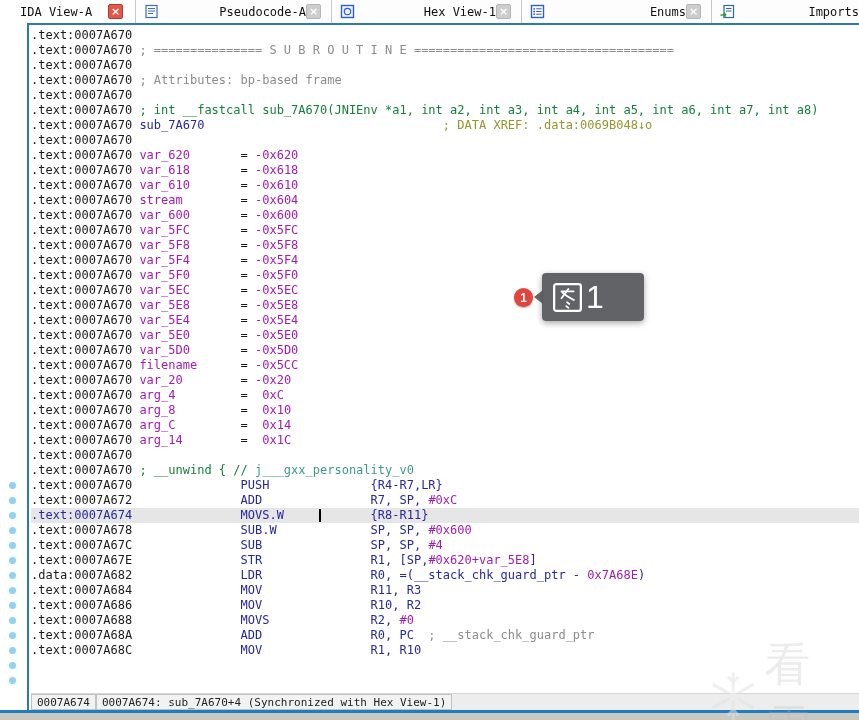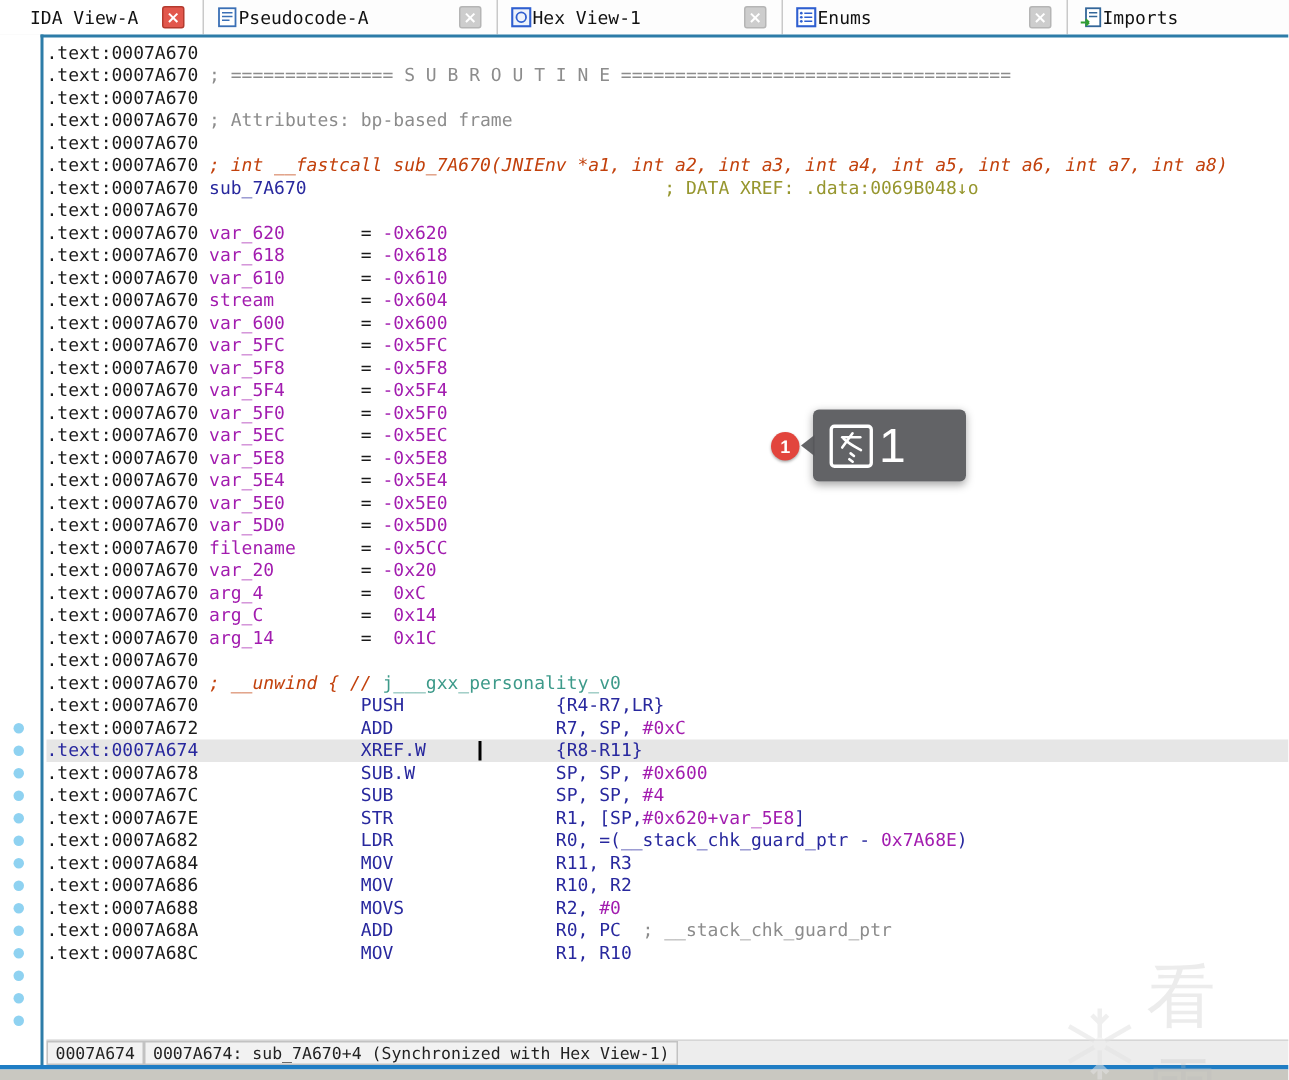--- a/index.html
+++ b/index.html
@@ -4,41 +4,41 @@
 <style>
   html,body{margin:0;padding:0;}
   body{width:859px;height:720px;position:relative;background:#fff;overflow:hidden;
        font-family:"DejaVu Sans Mono",monospace;}
 
   
   .tabbar{position:absolute;left:0;top:0;width:859px;height:23px;display:flex;
           background:#f0f0f0;box-sizing:border-box;}
   .tab{display:flex;align-items:center;background:#fdfdfd;border-right:1px solid #c9c9c9;
        box-sizing:border-box;height:23px;font-size:12px;color:#111;}
-  .tab .lbl{flex:1;text-align:left;white-space:nowrap;}
+  .tab .lbl{flex:1;text-align:right;white-space:nowrap;}
   .tab.first .lbl{flex:0;margin-left:20px;text-align:left;}
   .tab.first{background:#ffffff;}
   .ticon{width:15px;height:15px;margin-left:8px;flex:0 0 auto;}
   .closebtn{width:15px;height:15px;margin-right:10px;border-radius:2px;display:grid;
             place-items:center;color:#fff;font:bold 11px "DejaVu Sans",sans-serif;line-height:1;
             flex:0 0 auto;cursor:default;}
   .close-red{background:#e2574c;border:1px solid #b43a2e;box-sizing:border-box;}
   .close-gray{background:#cdcdcd;border:1px solid #b5b5b5;box-sizing:border-box;}
   .tab.first .closebtn{margin-left:auto;margin-right:12px;}
 
   
   .panel{position:absolute;left:27px;top:23px;width:832px;height:687px;box-sizing:border-box;
          border-left:2px solid #2d7ca8;border-top:2px solid #2d7ca8;background:#fff;}
   .code{position:absolute;left:2px;top:3px;right:0;font-size:12px;line-height:15px;}
   .row{height:15px;white-space:pre;position:relative;}
   .row.hl{background:#e6e6e6;}
   .addr{color:#1a1a1a;}
   .addr-hl{color:#28289e;}
   .c-cmt{color:#8c8c8c;}
-  .c-proto{color:#c2410c;font-style:italic;}
+  .c-proto{color:#15803d;}
   .c-nm{color:#28289e;}
   .c-grn{color:#a21caf;}
   .c-xref{color:#96962e;}
   .c-lib{color:#3d9a8a;}
   .c-blk{color:#1a1a1a;}
   .caret{position:absolute;top:1px;width:2px;height:13px;background:#000;}
 
   
   .gutter{position:absolute;left:0;top:0;width:27px;height:720px;}
   .dot{position:absolute;left:9px;width:7px;height:7px;border-radius:50%;background:#8fd2f1;}
@@ -158,31 +158,32 @@
       <div class="row"><span class="addr">.text:0007A670 </span><span class="c-grn">var_5F4</span><span class="c-blk">       = </span><span class="c-grn">-0x5F4</span></div>
       <div class="row"><span class="addr">.text:0007A670 </span><span class="c-grn">var_5F0</span><span class="c-blk">       = </span><span class="c-grn">-0x5F0</span></div>
       <div class="row"><span class="addr">.text:0007A670 </span><span class="c-grn">var_5EC</span><span class="c-blk">       = </span><span class="c-grn">-0x5EC</span></div>
       <div class="row"><span class="addr">.text:0007A670 </span><span class="c-grn">var_5E8</span><span class="c-blk">       = </span><span class="c-grn">-0x5E8</span></div>
       <div class="row"><span class="addr">.text:0007A670 </span><span class="c-grn">var_5E4</span><span class="c-blk">       = </span><span class="c-grn">-0x5E4</span></div>
       <div class="row"><span class="addr">.text:0007A670 </span><span class="c-grn">var_5E0</span><span class="c-blk">       = </span><span class="c-grn">-0x5E0</span></div>
       <div class="row"><span class="addr">.text:0007A670 </span><span class="c-grn">var_5D0</span><span class="c-blk">       = </span><span class="c-grn">-0x5D0</span></div>
       <div class="row"><span class="addr">.text:0007A670 </span><span class="c-grn">filename</span><span class="c-blk">      = </span><span class="c-grn">-0x5CC</span></div>
       <div class="row"><span class="addr">.text:0007A670 </span><span class="c-grn">var_20</span><span class="c-blk">        = </span><span class="c-grn">-0x20</span></div>
       <div class="row"><span class="addr">.text:0007A670 </span><span class="c-grn">arg_4</span><span class="c-blk">         =  </span><span class="c-grn">0xC</span></div>
+      <div class="row"><span class="addr">.text:0007A670 </span><span class="c-grn">arg_8</span><span class="c-blk">         =  </span><span class="c-grn">0x10</span></div>
       <div class="row"><span class="addr">.text:0007A670 </span><span class="c-grn">arg_C</span><span class="c-blk">         =  </span><span class="c-grn">0x14</span></div>
       <div class="row"><span class="addr">.text:0007A670 </span><span class="c-grn">arg_14</span><span class="c-blk">        =  </span><span class="c-grn">0x1C</span></div>
       <div class="row"><span class="addr">.text:0007A670 </span></div>
       <div class="row"><span class="addr">.text:0007A670 </span><span class="c-proto">; __unwind { // </span><span class="c-lib">j___gxx_personality_v0</span></div>
       <div class="row"><span class="addr">.text:0007A670 </span><span class="c-blk">              </span><span class="c-nm">PUSH              {R4-R7,LR}</span></div>
       <div class="row"><span class="addr">.text:0007A672 </span><span class="c-blk">              </span><span class="c-nm">ADD               R7, SP, </span><span class="c-grn">#0xC</span></div>
-      <div class="row hl"><span class="addr addr-hl">.text:0007A674 </span><span class="c-blk">              </span><span class="c-nm">XREF.W            {R8-R11}</span><span class="caret" style="left: 288px;"></span></div>
+      <div class="row hl"><span class="addr addr-hl">.text:0007A674 </span><span class="c-blk">              </span><span class="c-nm">MOVS.W            {R8-R11}</span><span class="caret" style="left: 288px;"></span></div>
       <div class="row"><span class="addr">.text:0007A678 </span><span class="c-blk">              </span><span class="c-nm">SUB.W             SP, SP, </span><span class="c-grn">#0x600</span></div>
       <div class="row"><span class="addr">.text:0007A67C </span><span class="c-blk">              </span><span class="c-nm">SUB               SP, SP, </span><span class="c-grn">#4</span></div>
       <div class="row"><span class="addr">.text:0007A67E </span><span class="c-blk">              </span><span class="c-nm">STR               R1, [SP,</span><span class="c-grn">#0x620+var_5E8</span><span class="c-nm">]</span></div>
-      <div class="row"><span class="addr">.text:0007A682 </span><span class="c-blk">              </span><span class="c-nm">LDR               R0, =(__stack_chk_guard_ptr - </span><span class="c-grn">0x7A68E</span><span class="c-nm">)</span></div>
+      <div class="row"><span class="addr">.data:0007A682 </span><span class="c-blk">              </span><span class="c-nm">LDR               R0, =(__stack_chk_guard_ptr - </span><span class="c-grn">0x7A68E</span><span class="c-nm">)</span></div>
       <div class="row"><span class="addr">.text:0007A684 </span><span class="c-blk">              </span><span class="c-nm">MOV               R11, R3</span></div>
       <div class="row"><span class="addr">.text:0007A686 </span><span class="c-blk">              </span><span class="c-nm">MOV               R10, R2</span></div>
       <div class="row"><span class="addr">.text:0007A688 </span><span class="c-blk">              </span><span class="c-nm">MOVS              R2, </span><span class="c-grn">#0</span></div>
       <div class="row"><span class="addr">.text:0007A68A </span><span class="c-blk">              </span><span class="c-nm">ADD               R0, PC</span><span class="c-cmt">  ; __stack_chk_guard_ptr</span></div>
       <div class="row"><span class="addr">.text:0007A68C </span><span class="c-blk">              </span><span class="c-nm">MOV               R1, R10</span></div>
     </div>
   <div class="statusbar">
     <div class="scell">0007A674</div>
     <div class="scell">0007A674: sub_7A670+4 (Synchronized with Hex View-1)</div>
   </div>

